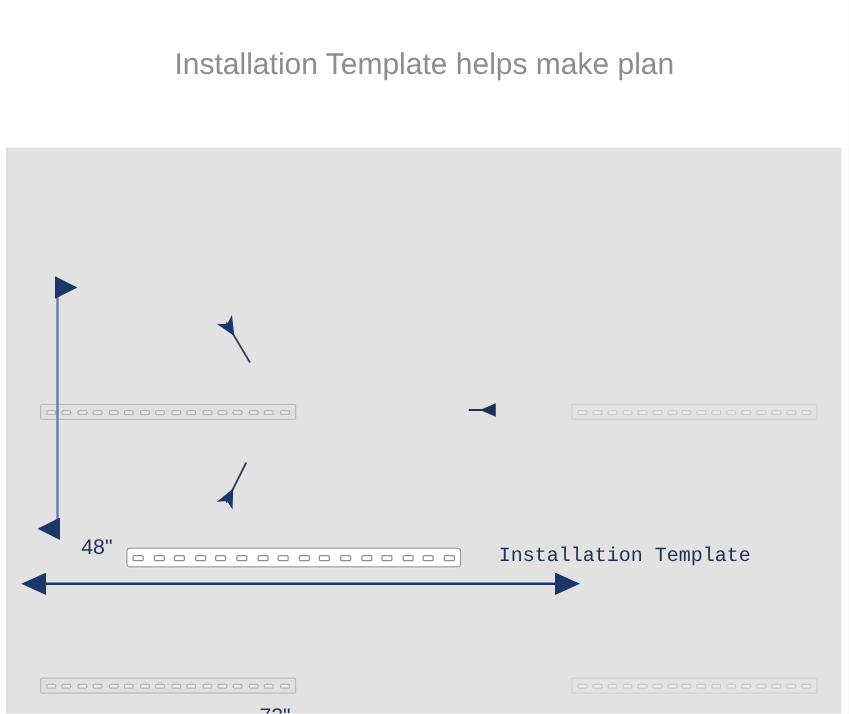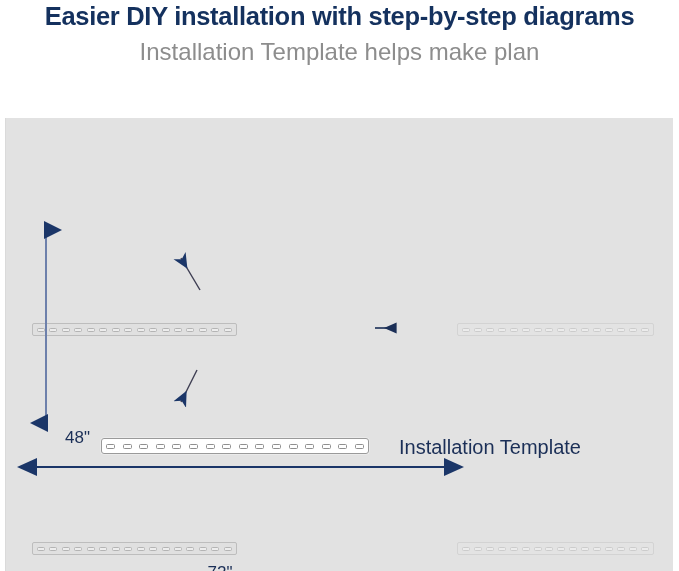--- a/index.html
+++ b/index.html
@@ -104,28 +104,27 @@
     font-family:"Liberation Sans",sans-serif;
     white-space:nowrap;
   }
   #label-48{
     left:60px;top:310px;font-size:17px;
   }
   #label-72{
     left:0;top:445px;width:430px;text-align:center;font-size:17px;
   }
   #label-template{
-    left:394px;top:318px;font-size:20px;color:#1b2f57;
+    left:394px;top:318px;font-size:16px;color:#1b2f57;font-family:Liberation Mono, monospace;
   }
 </style>
 </head>
 <body>
 
 <div class="header">
-  <div class="title">Easier DIY installation with step-by-step diagrams</div>
   <div class="subtitle">Installation Template helps make plan</div>
 </div>
 
 <div class="panel">
 
   <div class="bar bar-gray" id="bar-tl">
       <span class="slot"></span>
       <span class="slot"></span>
       <span class="slot"></span>
       <span class="slot"></span>

